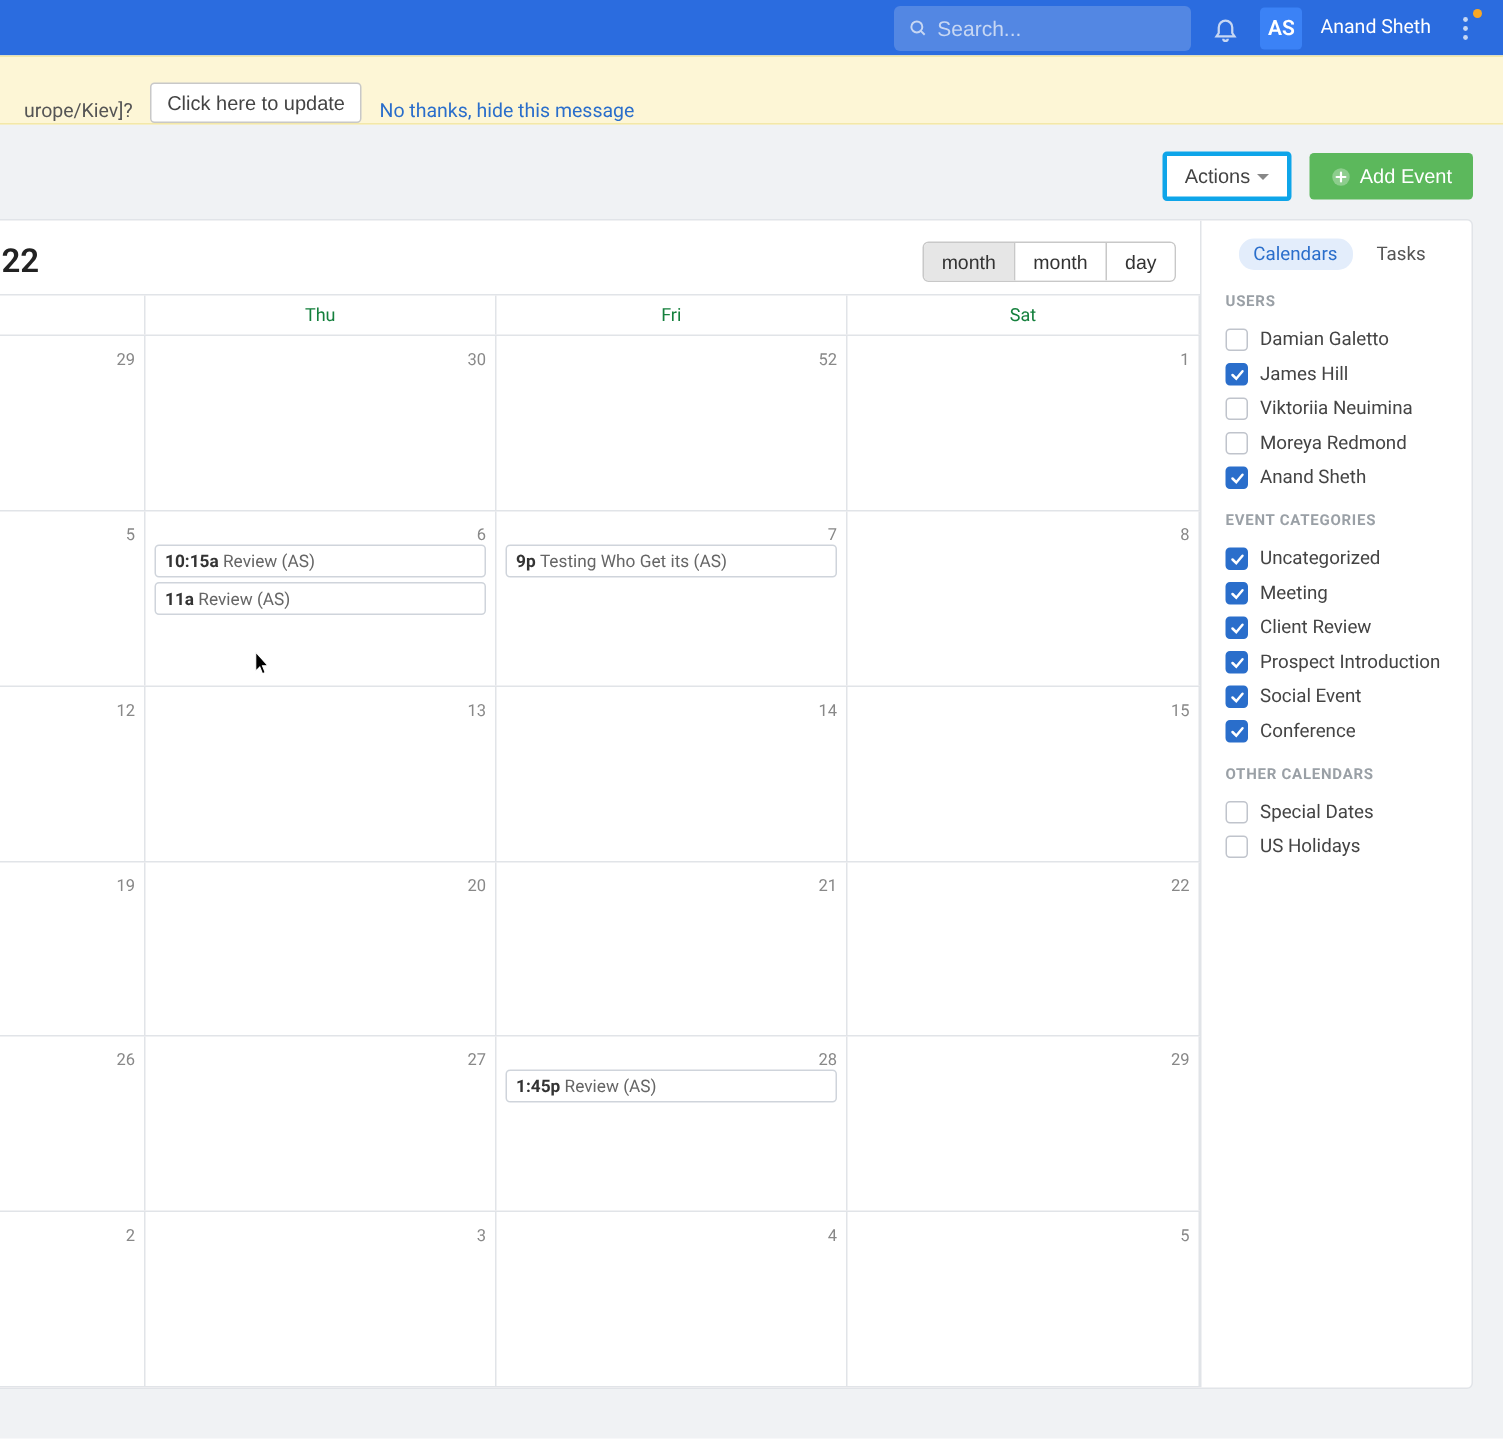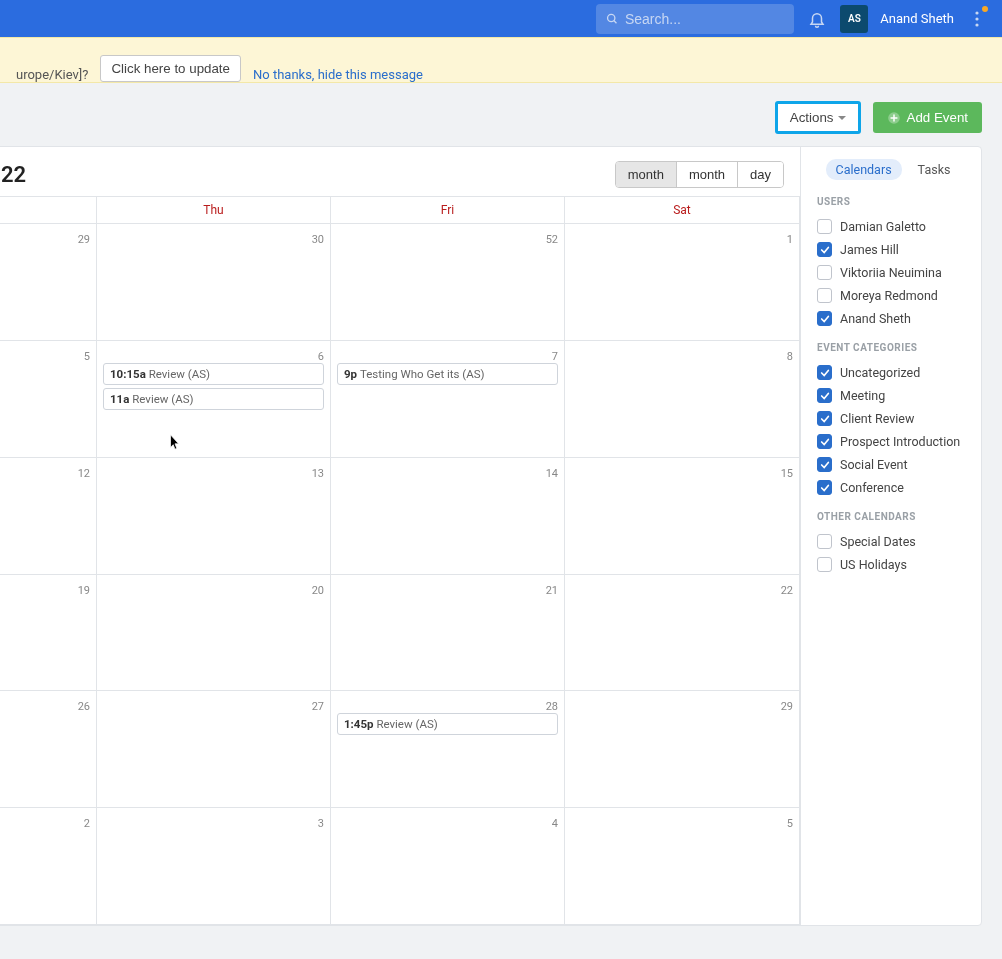--- a/index.html
+++ b/index.html
@@ -45,23 +45,23 @@
   }
   .search-box input::placeholder { color: #c7d7f3; }
   .icon-btn {
     width: 30px; height: 30px;
     display: flex; align-items: center; justify-content: center;
     cursor: pointer;
     position: relative;
   }
   .bell { color: #c7d7f3; }
   .avatar {
-    background: #0c4a6e;
+    background: #3b82f6;
     color: #fff;
-    font-size: 10px;
+    font-size: 14px;
     font-weight: 600;
     width: 28px; height: 28px;
     border-radius: 3px;
     display: flex; align-items: center; justify-content: center;
   }
   .username { color: #fff; font-size: 13px; margin-left: 4px; }
   .dots { color: #c7d7f3; position: relative; }
   .dot-badge {
     position: absolute;
     top: 2px; right: 4px;
@@ -175,21 +175,21 @@
   .view-switch button.active { background: #e6e6e6; }
 
   .cal-dayhead {
     display: grid;
     grid-template-columns: 156px 234px 234px 235px;
     border-top: 1px solid #e1e4e8;
     border-bottom: 1px solid #e1e4e8;
   }
   .cal-dayhead div {
     text-align: center;
-    color: #b91c1c;
+    color: #15803d;
     font-size: 12px;
     padding: 6px 0;
     border-right: 1px solid #e1e4e8;
   }
 
   .cal-grid {
     flex: 1;
     display: grid;
     grid-template-rows: repeat(6, 1fr);
   }

